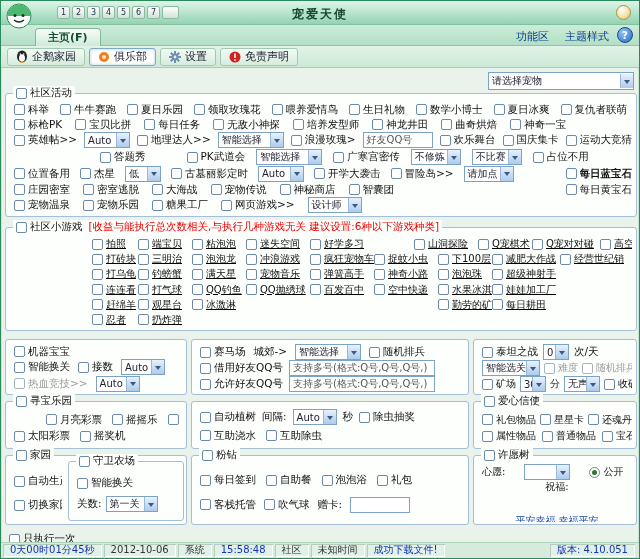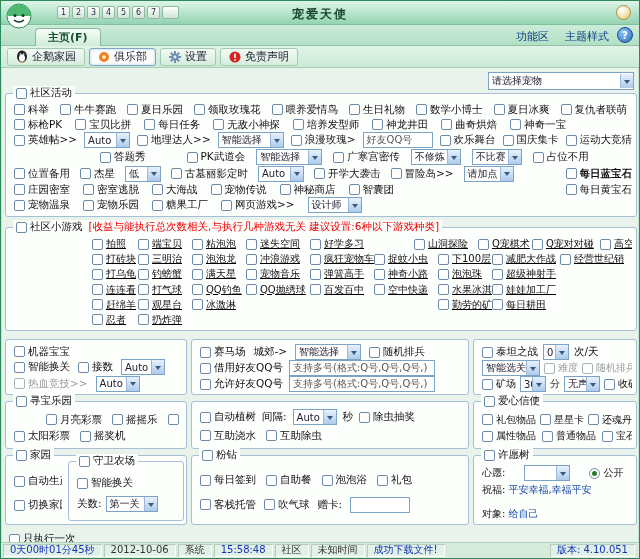--- a/index.html
+++ b/index.html
@@ -1074,21 +1074,21 @@
           </span>
           <span class="rd on">
             <span class="ro"></span>
             <span class="lb">公开</span>
           </span>
           <span class="rd">
             <span class="ro"></span>
             <span class="lb">不公开</span>
           </span>
         </div>
-        <div class="row" style="gap: 3px; font-size: 10px;">
+        <div class="row" style="gap: 20px; font-size: 10px; flex-direction: column;">
           <span class="tl">祝福:</span>
           <span class="vl">平安幸福,幸福平安</span>
         </div>
         <div class="row" style="gap: 3px; font-size: 10px; margin-top: 9px;">
           <span class="tl">对象:</span>
           <span class="vl">给自己</span>
         </div>
       </div>
     </div>
 

